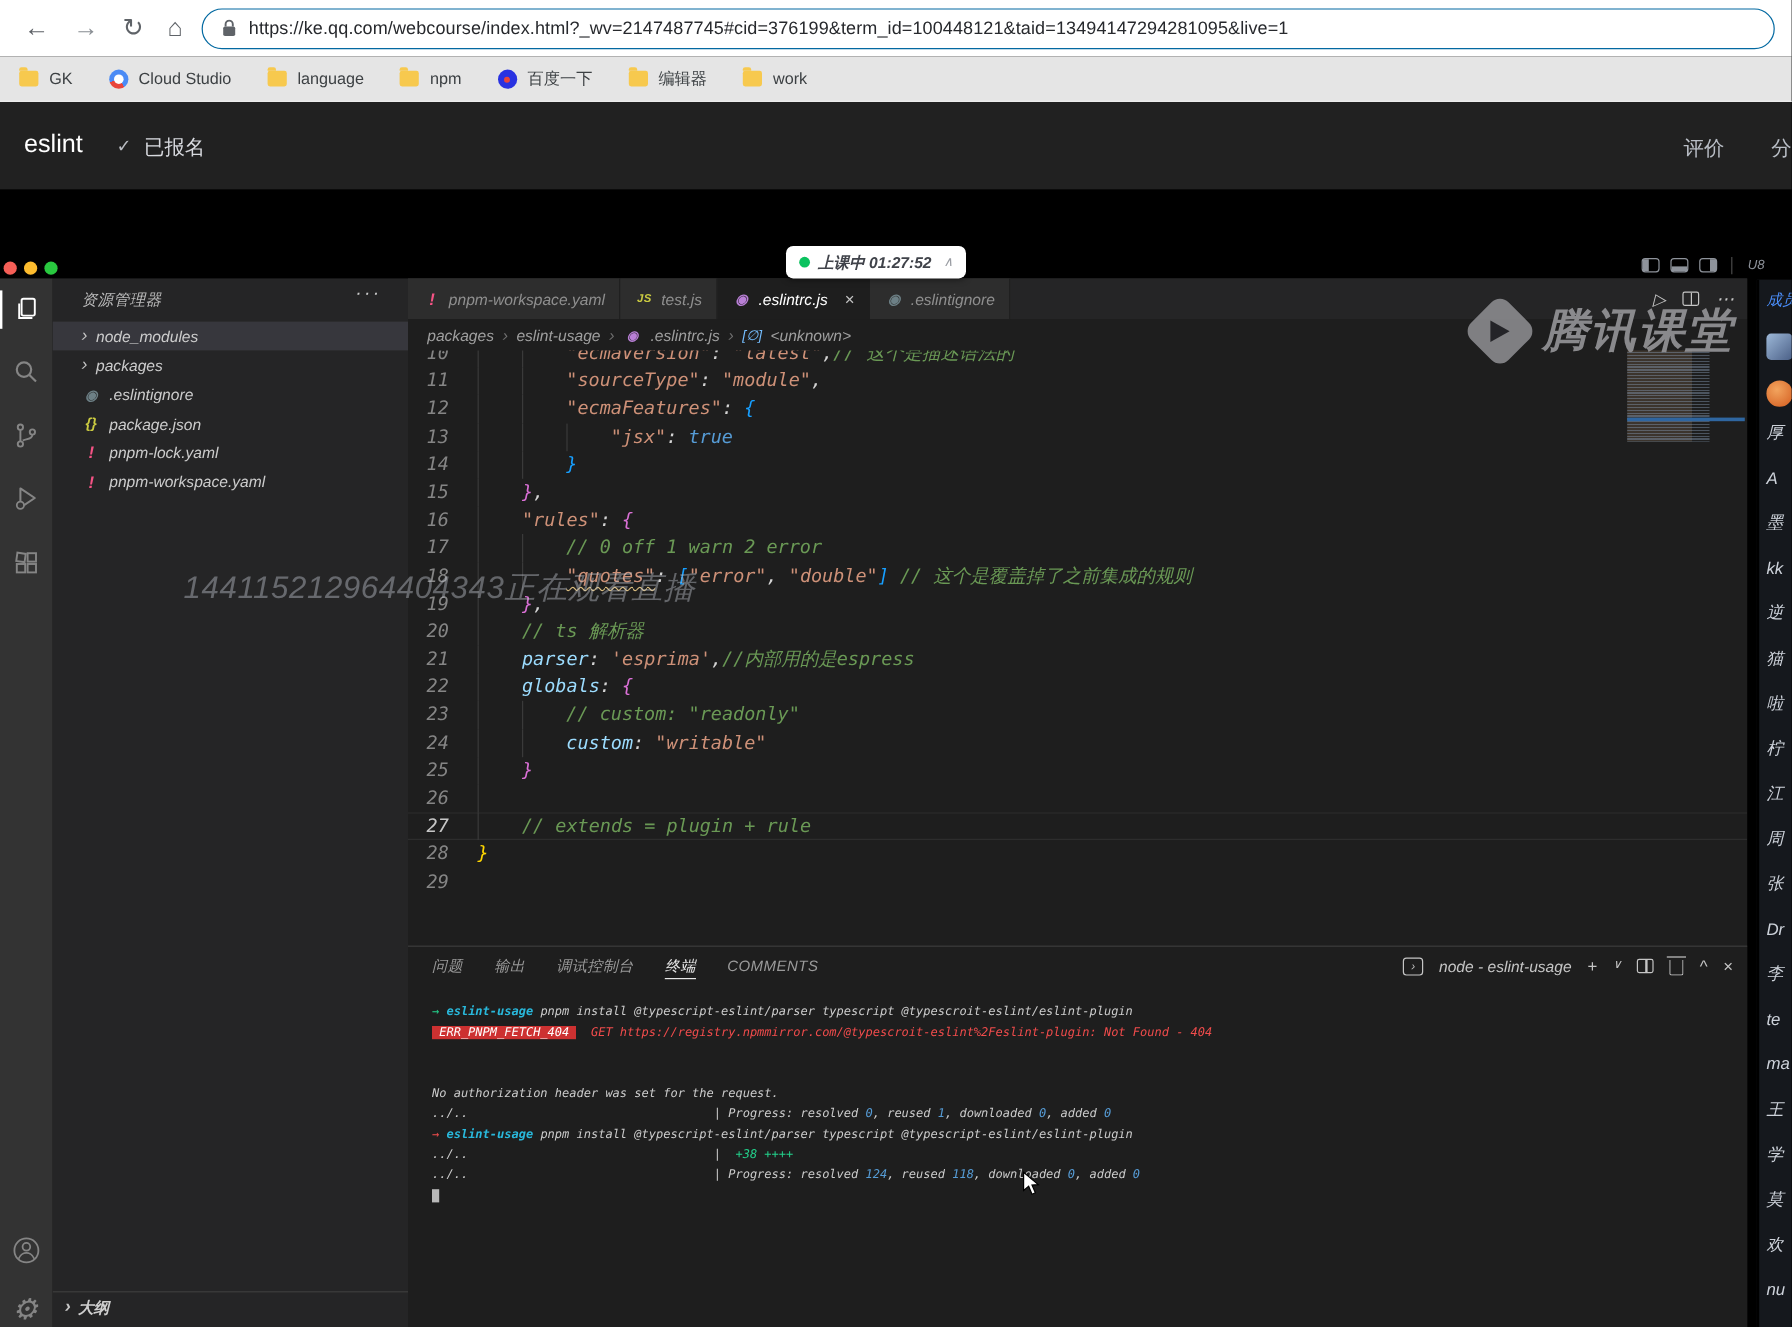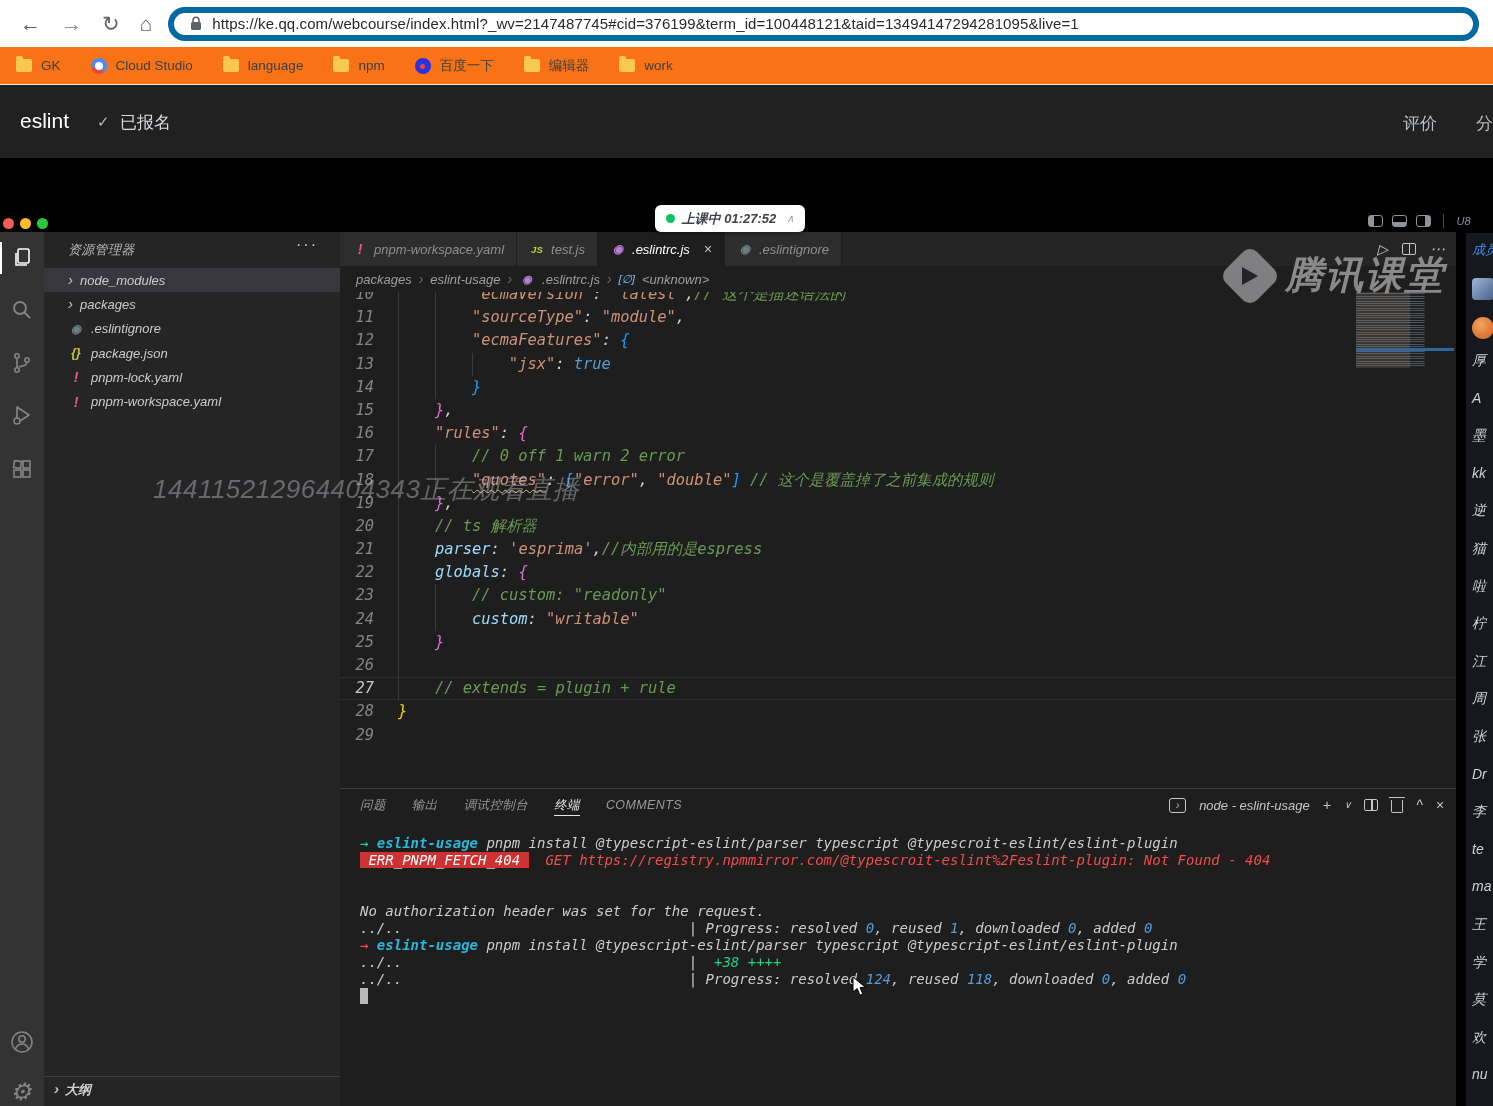--- a/index.html
+++ b/index.html
@@ -4,26 +4,26 @@
 <style>
   * { margin:0; padding:0; box-sizing:border-box; }
   html,body { width:1493px; height:1106px; overflow:hidden; background:#000;
               font-family:"Liberation Sans", sans-serif; }
 
   
   .navbar { position:absolute; left:0; top:0; width:1493px; height:47px; background:#fff;
             display:flex; align-items:center; }
   .nav-ic { font-size:21px; color:#5f6368; margin-left:20px; cursor:default; line-height:1; }
   .nav-ic.fwd { color:#8a8f94; }
-  .urlbar { flex:1; height:34px; margin:0 14px 0 16px; border:6px solid #0369a1; border-radius:17px;
+  .urlbar { flex:1; height:34px; margin:0 14px 0 16px; border:1px solid #0369a1; border-radius:17px;
             background:#fff; display:flex; align-items:center; padding:0 14px 0 16px; }
   .lock { width:12px; height:15px; margin-right:10px; flex:0 0 auto; }
   .url-text { font-size:15px; color:#27292d; white-space:nowrap; overflow:hidden; letter-spacing:.1px; }
 
-  .bookmarksbar { position:absolute; left:0; top:47px; width:1493px; height:38px; background:#f97316;
+  .bookmarksbar { position:absolute; left:0; top:47px; width:1493px; height:38px; background:#e5e5e5;
                   display:flex; align-items:center; gap:30px; padding-left:16px; border-bottom:1px solid #ececec; }
   .bm { display:flex; align-items:center; gap:9px; font-size:13.5px; color:#3c4043; }
   .bm-ic { width:16px; height:13px; position:relative; flex:0 0 auto; }
   .bm-ic.folder { background:#f7c94e; border-radius:2px; }
   .bm-ic.folder::before { content:""; position:absolute; left:0; top:-3px; width:7px; height:3px;
                           background:#f7c94e; border-radius:2px 2px 0 0; }
   .bm-ic.cloud-studio { width:16px; height:16px; border-radius:50%;
         background:conic-gradient(#4b8bf5 0 40%, #e8453c 40% 70%, #4b8bf5 70% 100%); }
   .bm-ic.cloud-studio::after { content:""; position:absolute; left:4px; top:4px; width:8px; height:8px;
         background:#fff; border-radius:50%; }
@@ -146,21 +146,21 @@
                  gap:13px; color:#c5c5c5; font-size:13px; }
   .term-badge { width:17px; height:15px; border:1px solid #c5c5c5; border-radius:3px; font-size:10px;
                 display:flex; align-items:center; justify-content:center; }
   .pr-ic { font-size:14px; line-height:1; }
   .pr-split { width:14px; height:12px; border:1.4px solid #c5c5c5; border-radius:2px; position:relative; }
   .pr-split::after { content:""; position:absolute; left:50%; top:0; bottom:0; width:1.4px; background:#c5c5c5; }
   .trash { width:12px; height:13px; border:1.4px solid #c5c5c5; border-top:none; border-radius:0 0 2px 2px;
            position:relative; margin-top:3px; }
   .trash::before { content:""; position:absolute; left:-3px; top:-3px; width:16px; height:1.4px; background:#c5c5c5; }
 
-  .term { padding:14px 0 0 20px; font-family:"DejaVu Sans Mono", monospace; font-size:14px;
+  .term { padding:14px 0 0 20px; font-family:"DejaVu Sans Mono", monospace; font-size:10px;
           line-height:17px; color:#cccccc; }
   .tl { white-space:pre; height:17px; }
   .t-green { color:#23d18b; }
   .t-red   { color:#f14c4c; }
   .t-cyan  { color:#29b8db; font-weight:700; }
   .t-blue  { color:#569cd6; }
   .t-badge { background:#cd3131; color:#fff;margin-top:48px; }
   .t-cursor{ background:#b9b9b9; color:transparent; }
 
   

